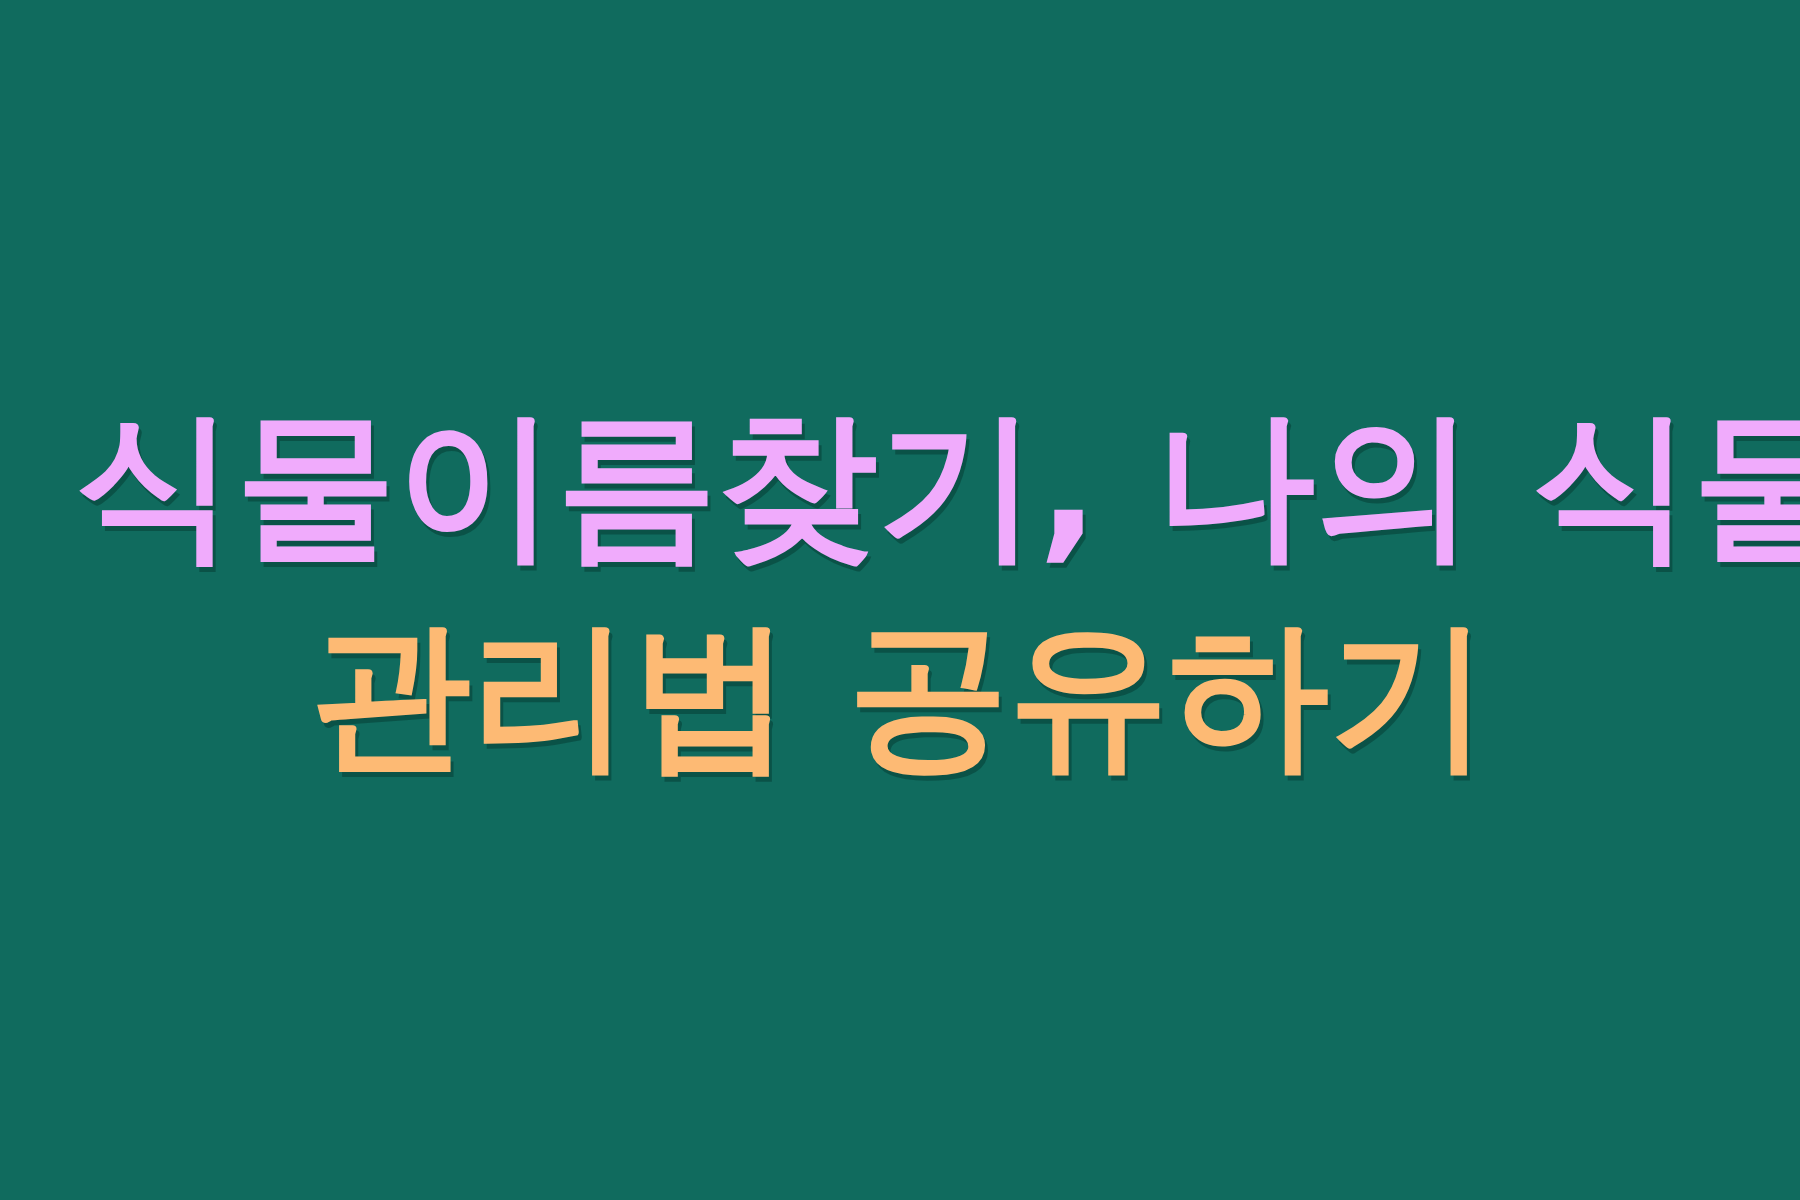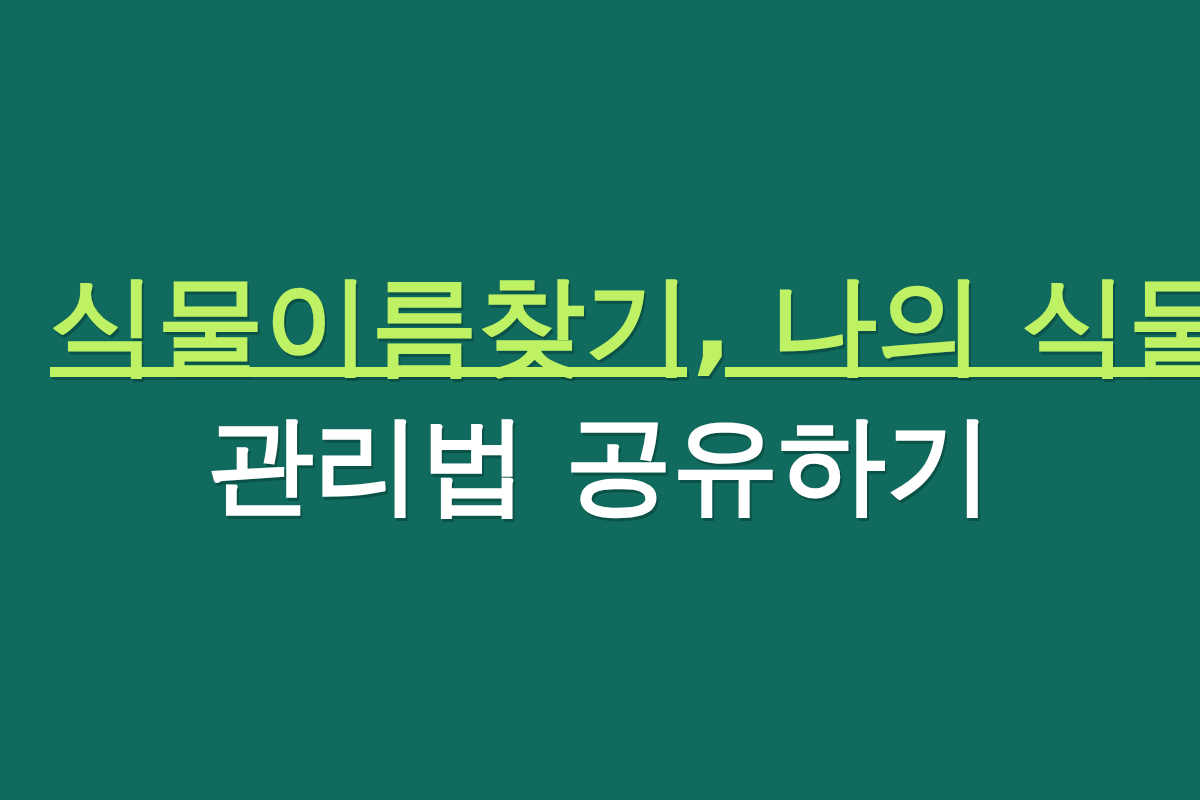--- a/index.html
+++ b/index.html
@@ -49,16 +49,16 @@
 
   .title-line.line-2 {
     font-size: 107px;
   }
 </style>
 </head>
 <body>
 
 <div class="banner" style="background: rgb(16, 107, 94);">
   <div class="title-block">
-    <span class="title-line line-1" style="color: #bef264; text-decoration: underline;">식물이름찾기, 나의 식물</span>
-    <span class="title-line line-2" style="color: #ffffff;">관리법 공유하기</span>
+    <span class="title-line line-1" style="color: #f0abfc;">식물이름찾기, 나의 식물</span>
+    <span class="title-line line-2" style="color: #fdba74;">관리법 공유하기</span>
   </div>
 </div>
 
 </body></html>

